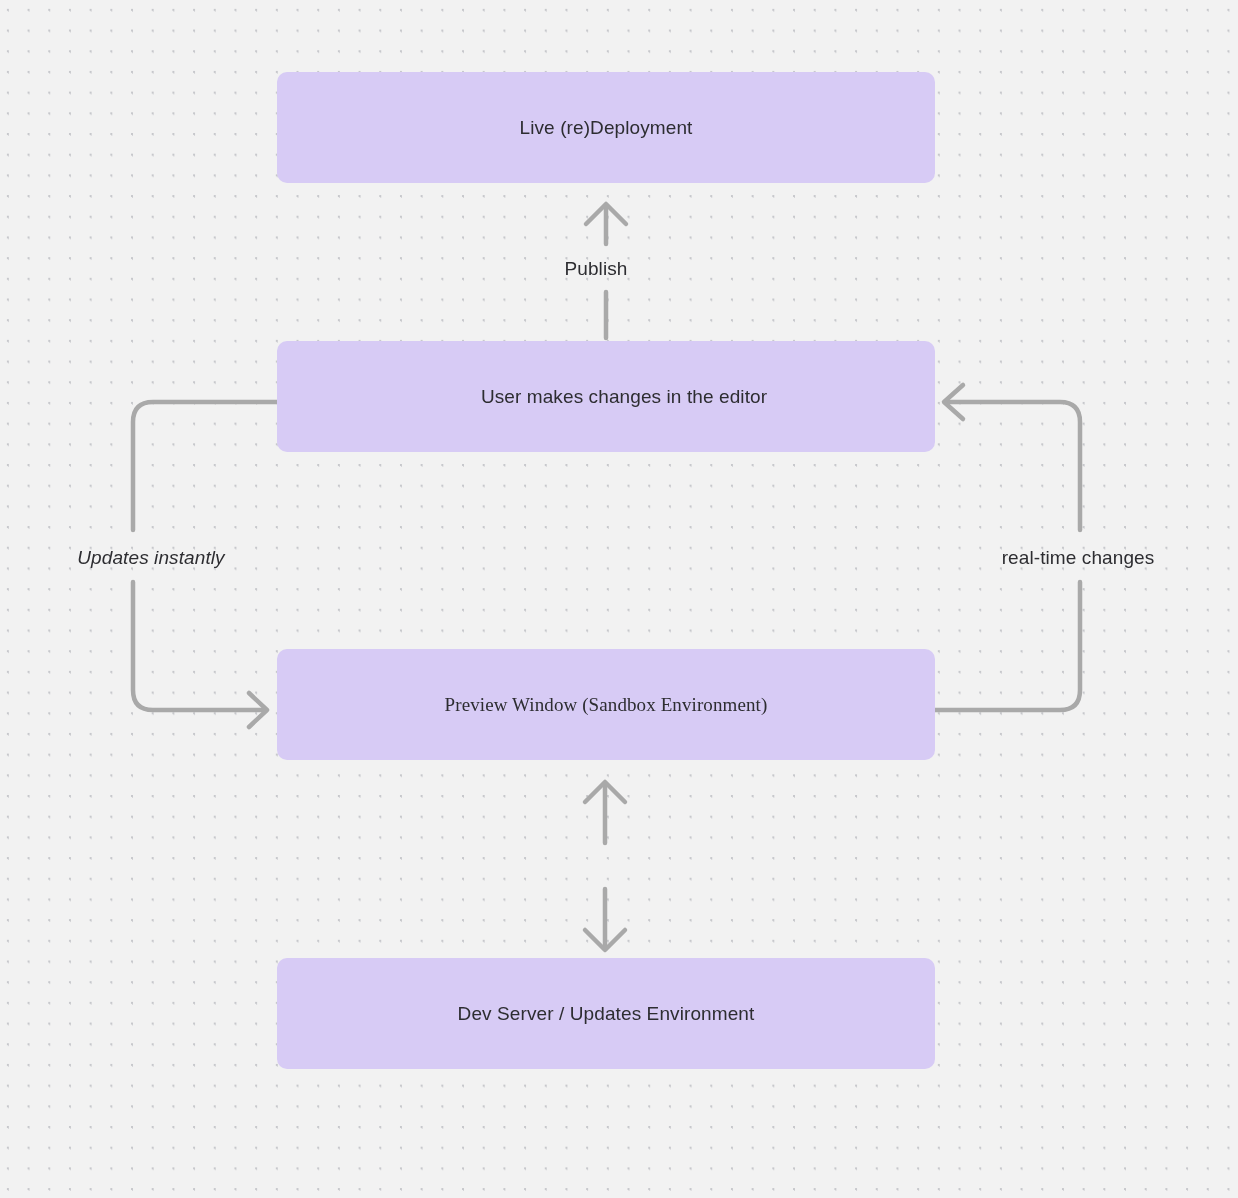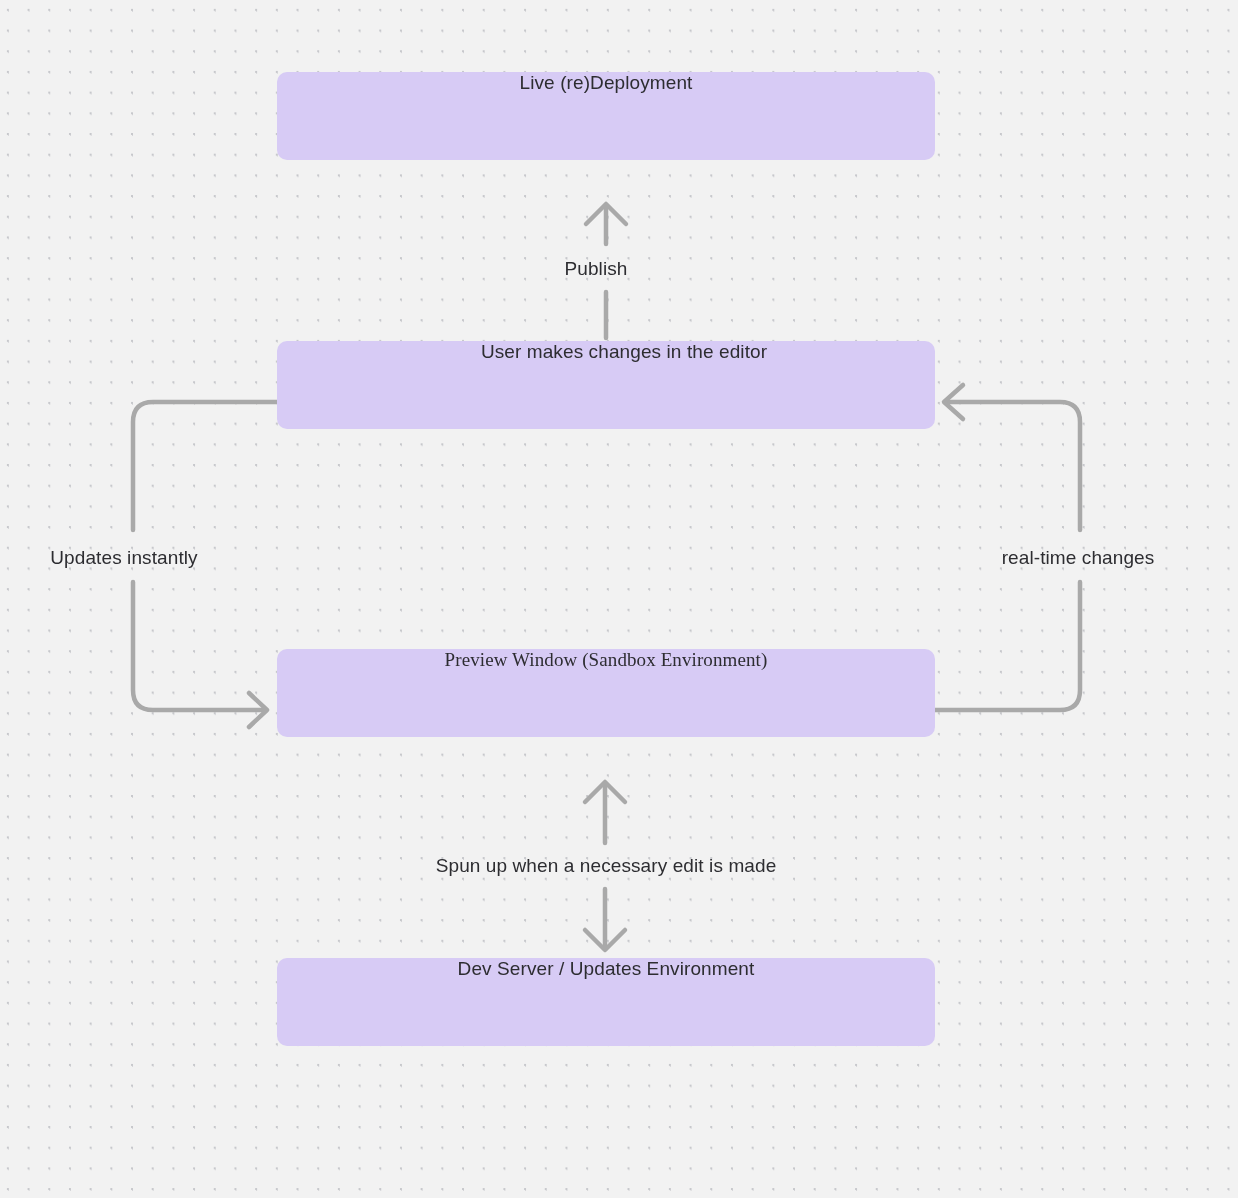--- a/index.html
+++ b/index.html
@@ -14,25 +14,25 @@
     overflow: hidden;
     background-color: #f2f2f2;
     background-image: radial-gradient(circle 1.4px at 8px 10px, #c7c8cc 98%, rgba(0,0,0,0) 100%);
     background-size: 20.7px 20.7px;
     font-family: "Liberation Sans", "DejaVu Sans", sans-serif;
   }
   .node {
     position: absolute;
     left: 277px;
     width: 658px;
-    height: 88px;
+    height: 111px;
     background: #d7cbf5;
     border-radius: 10px;
     display: flex;
-    align-items: flex-start;
+    align-items: center;
     justify-content: center;
     font-size: 19px;
     letter-spacing: 0.1px;
     color: #2d2d31;
     box-sizing: border-box;
   }
   .node-live     { top: 72px;  }
   .node-user     { top: 341px; padding-left: 36px; }
   .node-preview  { top: 649px; font-family: Liberation Serif, serif; }
   .node-dev      { top: 958px; }
@@ -53,21 +53,21 @@
   }
   .edge-label {
     position: absolute;
     transform: translate(-50%, -50%);
     white-space: nowrap;
     font-size: 19px;
     letter-spacing: 0.1px;
     color: #2d2d31;
   }
   .label-publish  { left: 596px;  top: 269px; }
-  .label-updates  { left: 124px;  top: 558px; }
+  .label-updates  { left: 151px;  top: 558px; font-style: italic; }
   .label-realtime { left: 1078px; top: 558px; }
   .label-spunup   { left: 606px;  top: 866px; }
 </style>
 </head>
 <body>
 
 <div class="canvas">
 
   <svg class="edges-svg" viewBox="0 0 1238 1198" xmlns="http://www.w3.org/2000/svg">
 
@@ -109,15 +109,14 @@
     <span>Preview Window (Sandbox Environment)</span>
   </div>
 
   <div class="node node-dev">
     <span>Dev Server / Updates Environment</span>
   </div>
 
   <div class="edge-label label-publish">Publish</div>
   <div class="edge-label label-updates">Updates instantly</div>
   <div class="edge-label label-realtime">real-time changes</div>
-  <div class="edge-label label-spunup">Spun up when a necessary edit is made</div>
 
 </div>
 
 </body></html>

